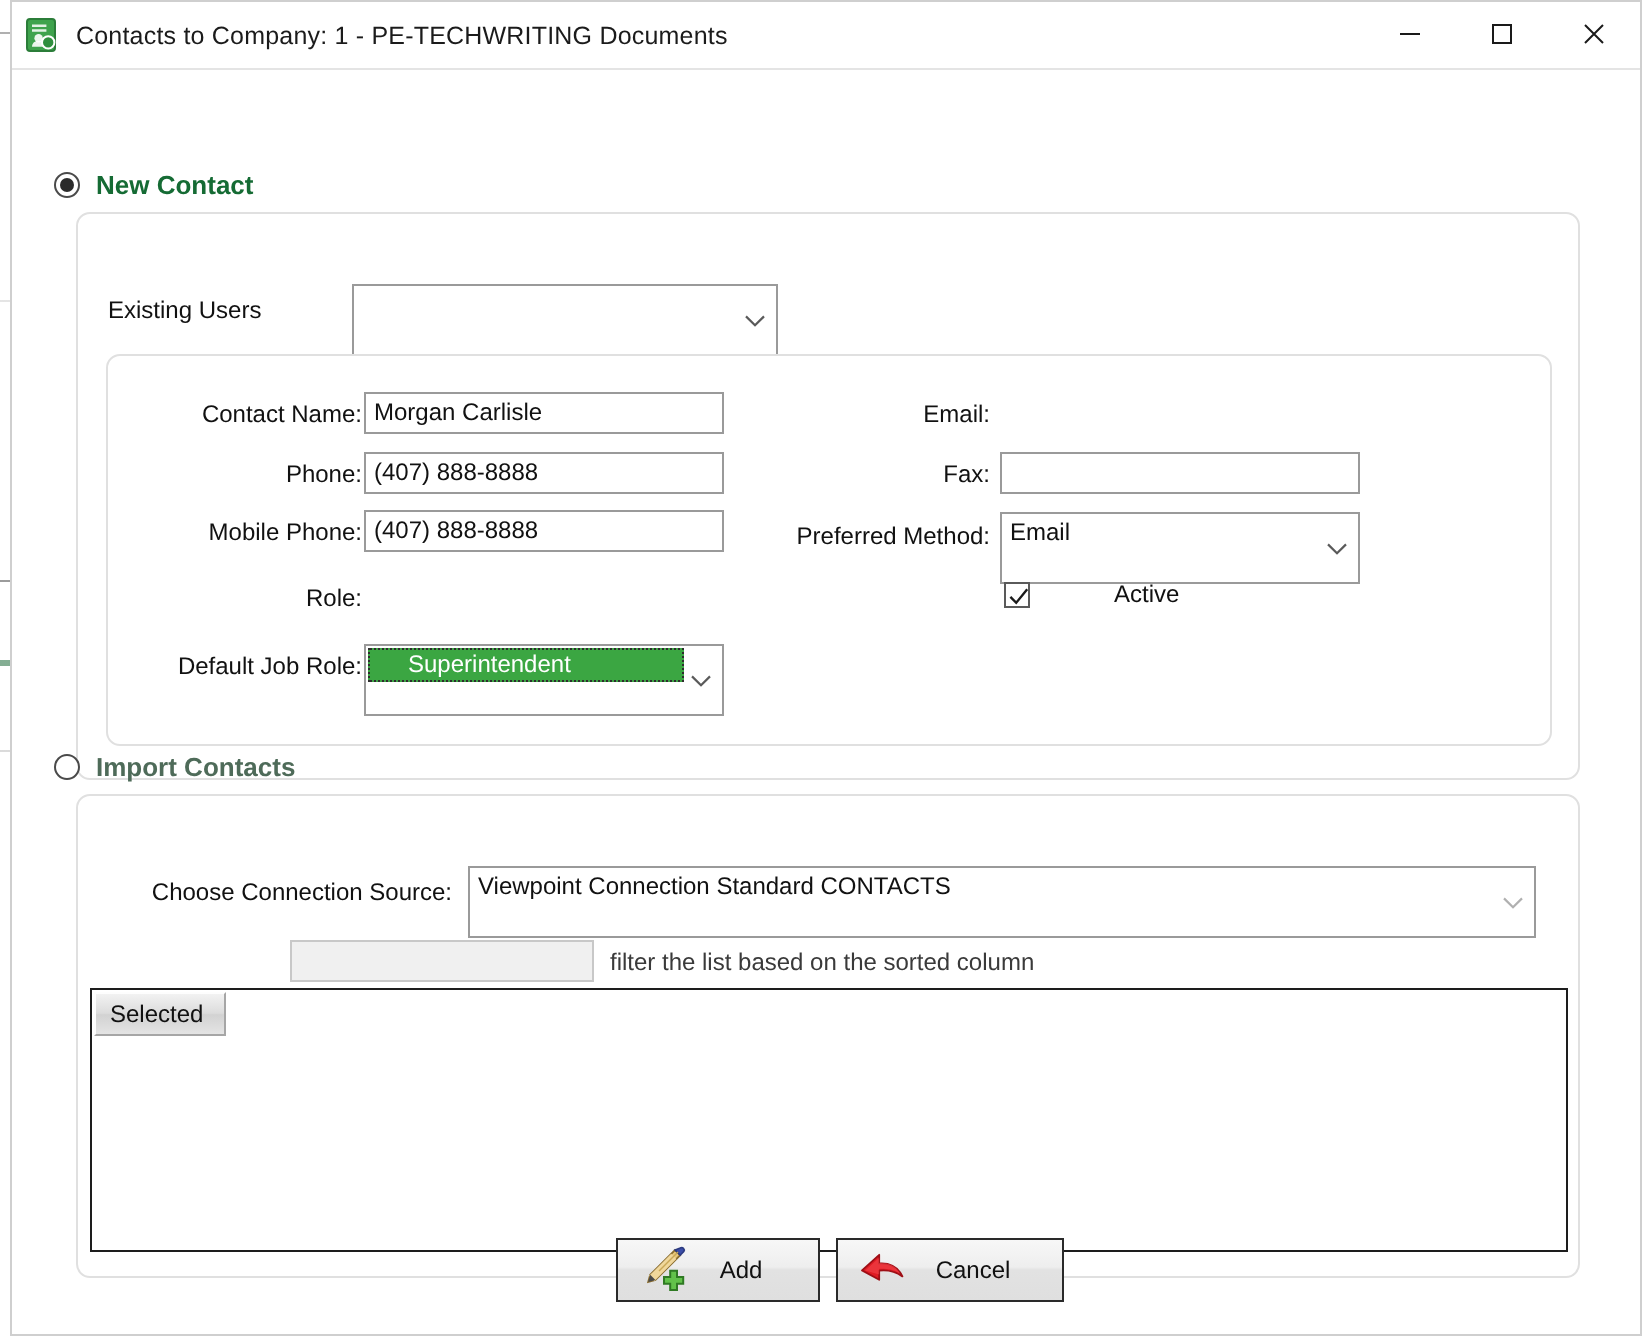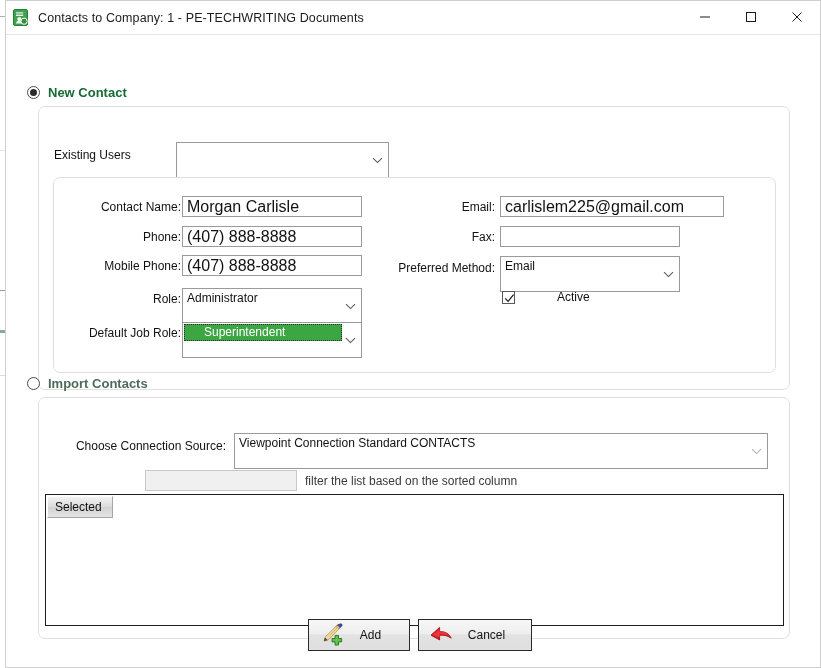--- a/index.html
+++ b/index.html
@@ -81,21 +81,21 @@
     background:#ffffff;
     box-sizing:border-box;
   }
   .field-label{
     position:absolute;text-align:right;font-size:12px;color:#111;
     white-space:nowrap;
   }
   .tbox{
     position:absolute;box-sizing:border-box;
     border:1px solid #9a9a9a;background:#fff;
-    font-family:"Liberation Sans", sans-serif;font-size:16px;color:#111;
+    font-family:"Liberation Sans", sans-serif;font-size:12px;color:#111;
     padding:0 4px;line-height:19px;height:21px;
     overflow:hidden;white-space:nowrap;
   }
   .tbox.disabled{background:#f0f0f0;border:1px solid #c8c8c8;}
   .combo{
     position:absolute;box-sizing:border-box;
     border:1px solid #9a9a9a;background:#fff;height:36px;
     font-size:12px;color:#111;line-height:19px;
   }
   .combo .cval{
@@ -213,43 +213,34 @@
     <div class="field-label" style="left:60px;top:165px;width:115px;">Contact Name:</div>
     <div class="field-label" style="left:60px;top:195px;width:115px;">Phone:</div>
     <div class="field-label" style="left:60px;top:224px;width:115px;">Mobile Phone:</div>
     <div class="field-label" style="left:60px;top:257px;width:115px;">Role:</div>
     <div class="field-label" style="left:55px;top:291px;width:120px;">Default Job Role:</div>
 
     <div class="tbox" style="left:176px;top:161px;width:180px;">Morgan Carlisle</div>
     <div class="tbox" style="left:176px;top:191px;width:180px;">(407) 888-8888</div>
     <div class="tbox" style="left:176px;top:220px;width:180px;">(407) 888-8888</div>
 
-    <div class="combo" style="left:176px;top:253px;width:180px;">
-      <span class="cval">Administrator</span>
-      <span class="chev">
-        <svg width="11" height="7" viewBox="0 0 11 7">
-            <path d="M1 1.2L5.5 5.6 10 1.2" fill="none" stroke="#5a5a5a" stroke-width="1.1"></path>
-          </svg>
-      </span>
-    </div>
 
     <div class="combo sel" style="left:176px;top:287px;width:180px;">
       <span class="cval">Superintendent</span>
       <span class="chev">
         <svg width="11" height="7" viewBox="0 0 11 7">
             <path d="M1 1.2L5.5 5.6 10 1.2" fill="none" stroke="#5a5a5a" stroke-width="1.1"></path>
           </svg>
       </span>
     </div>
 
     <div class="field-label" style="left:378px;top:165px;width:111px;">Email:</div>
     <div class="field-label" style="left:378px;top:195px;width:111px;">Fax:</div>
     <div class="field-label" style="left:378px;top:226px;width:111px;">Preferred Method:</div>
 
-    <div class="tbox" style="left:494px;top:161px;width:224px;">carlislem225@gmail.com</div>
     <div class="tbox" style="left:494px;top:191px;width:180px;"></div>
 
     <div class="combo" style="left:494px;top:221px;width:180px;">
       <span class="cval">Email</span>
       <span class="chev">
         <svg width="11" height="7" viewBox="0 0 11 7">
             <path d="M1 1.2L5.5 5.6 10 1.2" fill="none" stroke="#5a5a5a" stroke-width="1.1"></path>
           </svg>
       </span>
     </div>

